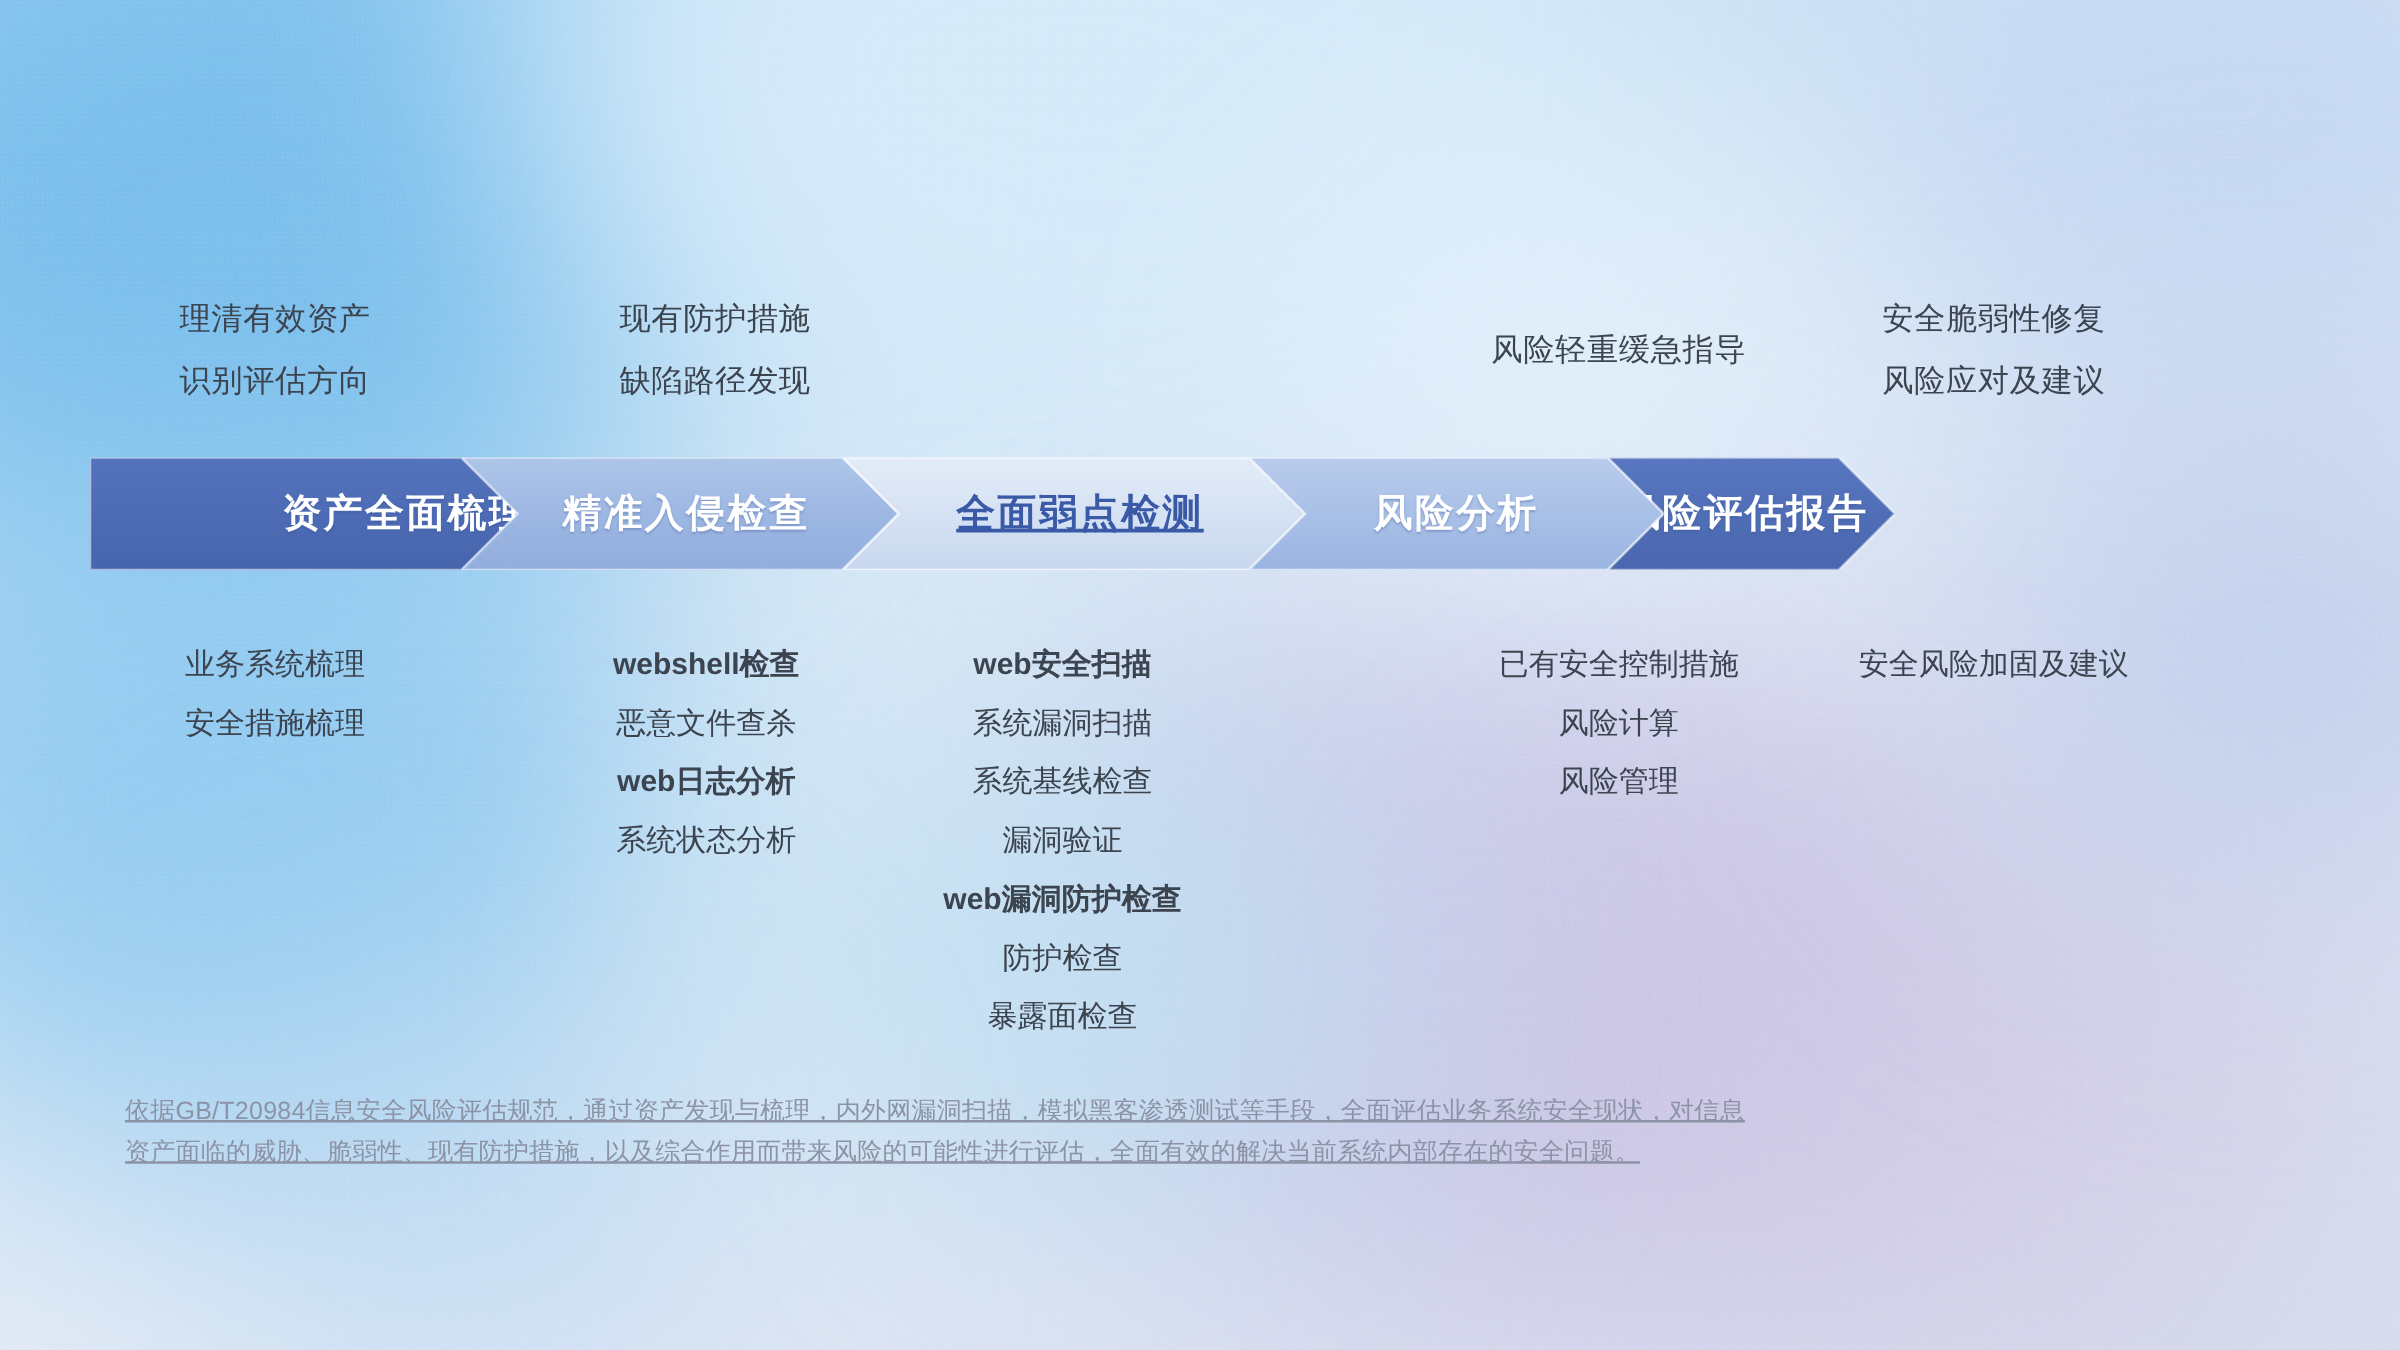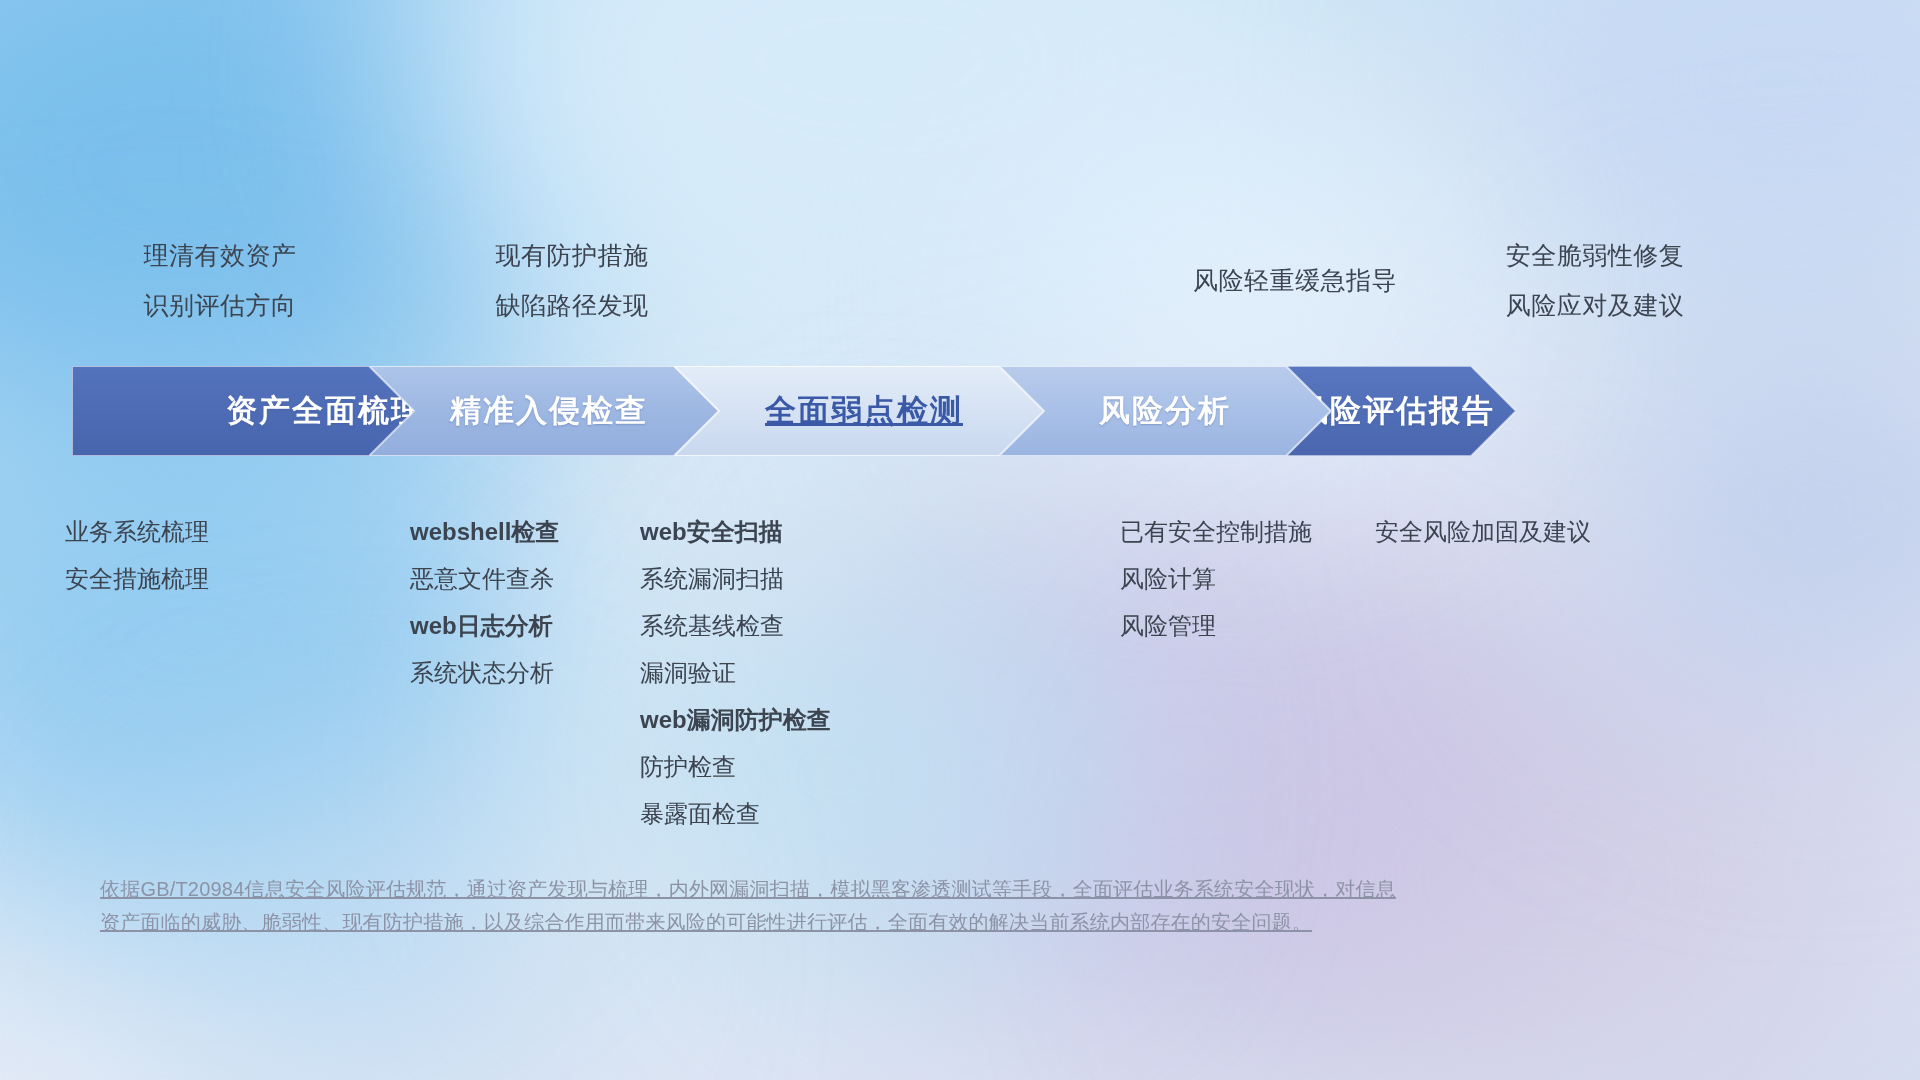--- a/index.html
+++ b/index.html
@@ -37,21 +37,21 @@
   #band{position:absolute;left:72px;top:366px;width:1444px;height:90px;}
   .chev{position:absolute;top:0;height:90px;
         display:flex;align-items:center;justify-content:center;}
   .chevbg{position:absolute;inset:0;}
   .chevlbl{position:relative;font-size:31px;font-weight:bold;letter-spacing:2px;white-space:nowrap;}
   .lbl-light{color:#ffffff;text-shadow:0 1px 2px rgba(60,85,150,.35);}
   .lbl-dark{color:#3a5aa8;text-decoration:underline;}
 
   
   .botlist{position:absolute;color:#3c4450;font-size:24px;line-height:47px;
-           text-align:left;white-space:nowrap;}
+           text-align:center;white-space:nowrap;}
   .botlist div{white-space:nowrap;}
   .botlist .em{font-weight:bold;}
 
   
   #footer{position:absolute;left:100px;top:873px;width:1520px;
           color:#8d93a6;font-size:20px;line-height:33px;letter-spacing:.2px;text-decoration:underline;}
   #footer div{white-space:nowrap;}
 </style>
 </head>
 <body>

